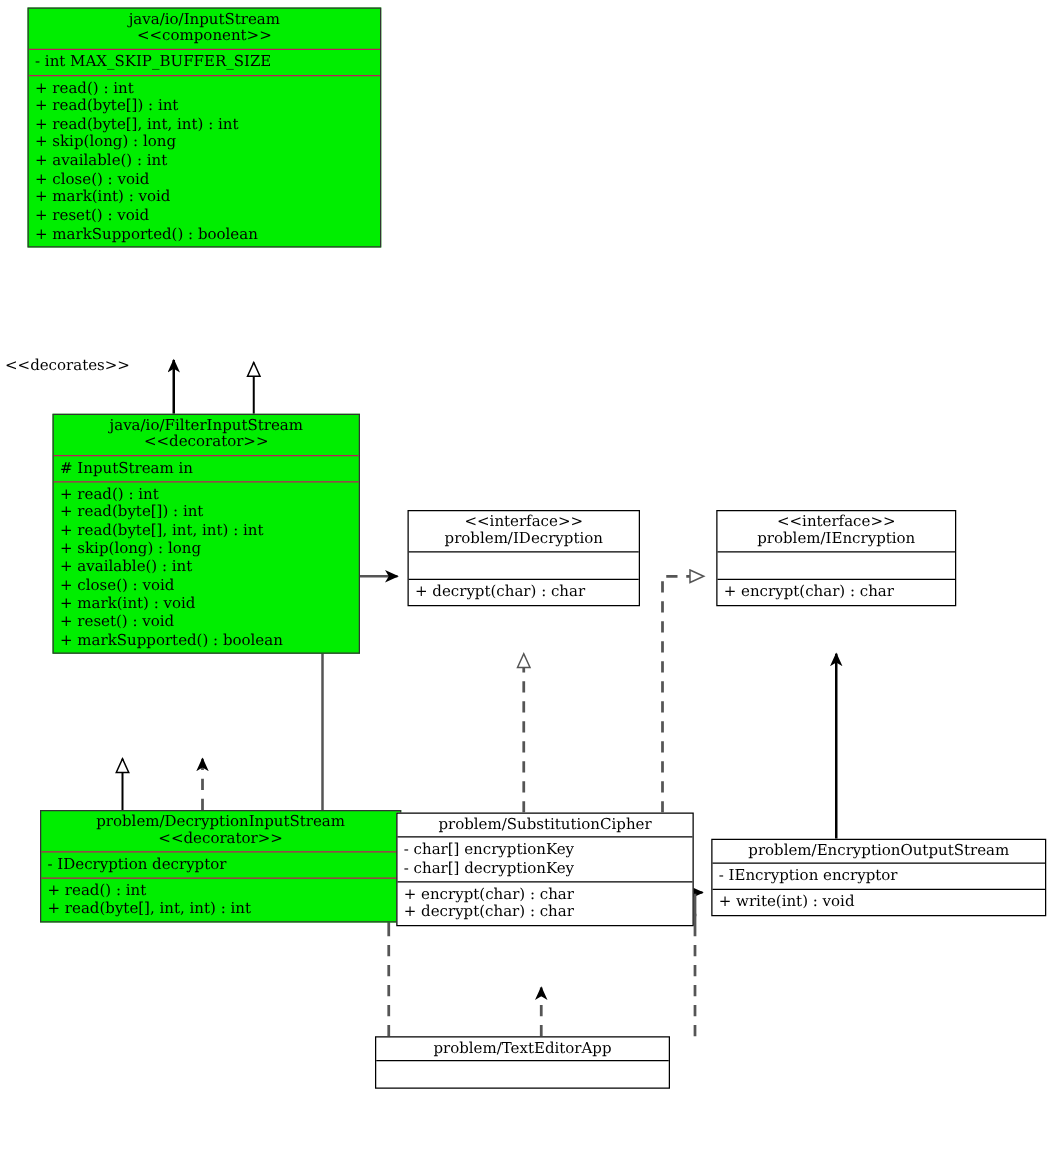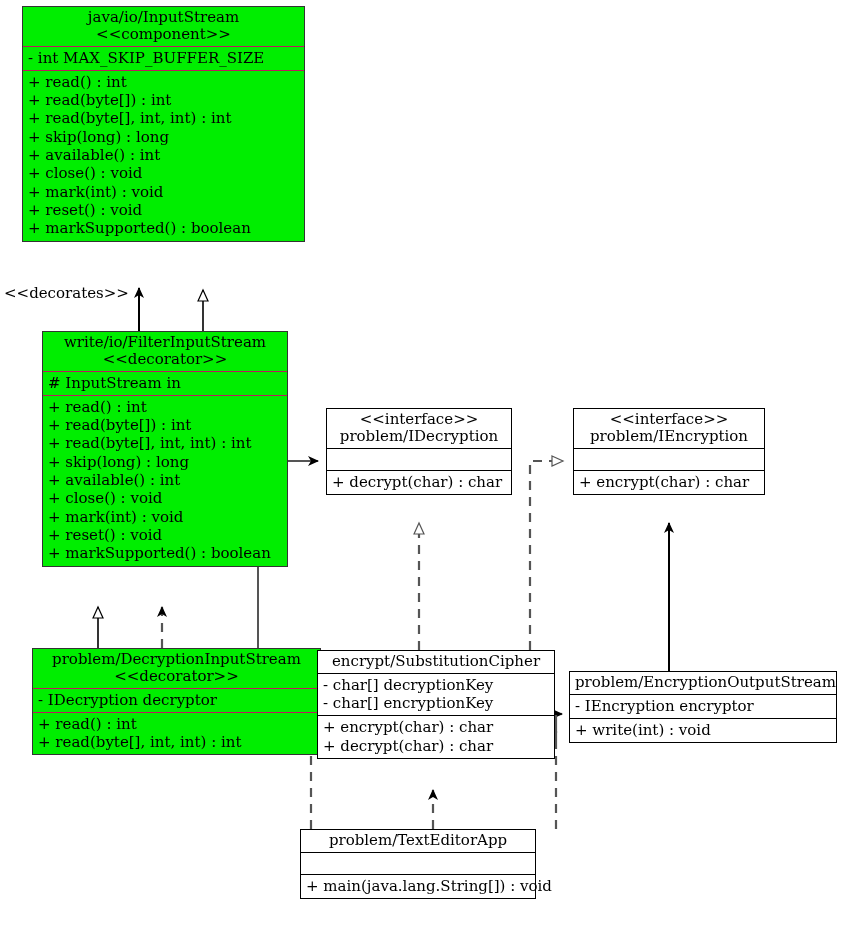--- a/index.html
+++ b/index.html
@@ -83,21 +83,21 @@
   #cls-filterinput      { left: 42px;  top: 331px; width: 246px; }
   #cls-decryptionstream { left: 32px;  top: 648px; width: 289px; }
   #cls-idecryption      { left: 326px; top: 408px; width: 186px; }
   #cls-iencryption      { left: 573px; top: 408px; width: 192px; }
   #cls-substitution     { left: 317px; top: 650px; width: 238px; }
   #cls-encryptionstream { left: 569px; top: 671px; width: 268px; }
   #cls-texteditorapp    { left: 300px; top: 829px; width: 236px; }
 
   #label-decorates      { left: 4px;   top: 286px; }
 
-  .fs-16 { font-size: 15px; }
+  .fs-16 { font-size: 12px; }
 </style>
 </head>
 <body>
 
 <div id="diagram">
 
   <svg class="edges" viewBox="0 0 851 928" xmlns="http://www.w3.org/2000/svg">
     <defs>
       <marker id="m-filled" markerWidth="14" markerHeight="14" refX="10" refY="5" orient="auto" markerUnits="userSpaceOnUse">
         <path d="M0,0 L11,5 L0,10 L3,5 Z" fill="#000000"></path>
@@ -197,21 +197,21 @@
       <span class="member">+ available() : int</span>
       <span class="member">+ close() : void</span>
       <span class="member">+ mark(int) : void</span>
       <span class="member">+ reset() : void</span>
       <span class="member">+ markSupported() : boolean</span>
     </div>
   </div>
 
   <div class="uml-class filled fs-16" id="cls-filterinput">
     <div class="compartment c-header">
-      <span class="name-line">write/io/FilterInputStream</span>
+      <span class="name-line">java/io/FilterInputStream</span>
       <span class="stereo-line">&lt;&lt;decorator&gt;&gt;</span>
     </div>
     <div class="compartment c-body">
       <span class="member"># InputStream in</span>
     </div>
     <div class="compartment c-body">
       <span class="member">+ read() : int</span>
       <span class="member">+ read(byte[]) : int</span>
       <span class="member">+ read(byte[], int, int) : int</span>
       <span class="member">+ skip(long) : long</span>
@@ -254,25 +254,25 @@
       <span class="name-line">problem/IEncryption</span>
     </div>
     <div class="compartment c-body c-empty"></div>
     <div class="compartment c-body">
       <span class="member">+ encrypt(char) : char</span>
     </div>
   </div>
 
   <div class="uml-class fs-16" id="cls-substitution">
     <div class="compartment c-header">
-      <span class="name-line">encrypt/SubstitutionCipher</span>
-    </div>
-    <div class="compartment c-body">
+      <span class="name-line">problem/SubstitutionCipher</span>
+    </div>
+    <div class="compartment c-body">
+      <span class="member">- char[] encryptionKey</span>
       <span class="member">- char[] decryptionKey</span>
-      <span class="member">- char[] encryptionKey</span>
     </div>
     <div class="compartment c-body">
       <span class="member">+ encrypt(char) : char</span>
       <span class="member">+ decrypt(char) : char</span>
     </div>
   </div>
 
   <div class="uml-class fs-16" id="cls-encryptionstream">
     <div class="compartment c-header">
       <span class="name-line">problem/EncryptionOutputStream</span>
@@ -283,20 +283,17 @@
     <div class="compartment c-body">
       <span class="member">+ write(int) : void</span>
     </div>
   </div>
 
   <div class="uml-class fs-16" id="cls-texteditorapp">
     <div class="compartment c-header">
       <span class="name-line">problem/TextEditorApp</span>
     </div>
     <div class="compartment c-body c-empty"></div>
-    <div class="compartment c-body">
-      <span class="member">+ main(java.lang.String[]) : void</span>
-    </div>
   </div>
 
   <div class="edge-label fs-16" id="label-decorates">&lt;&lt;decorates&gt;&gt;</div>
 
 </div>
 
 </body></html>

